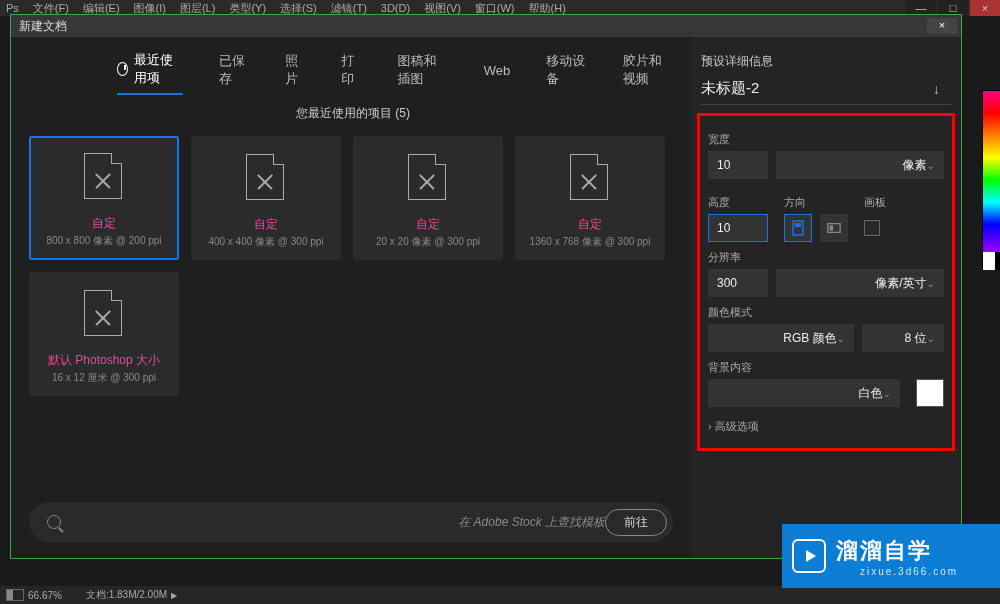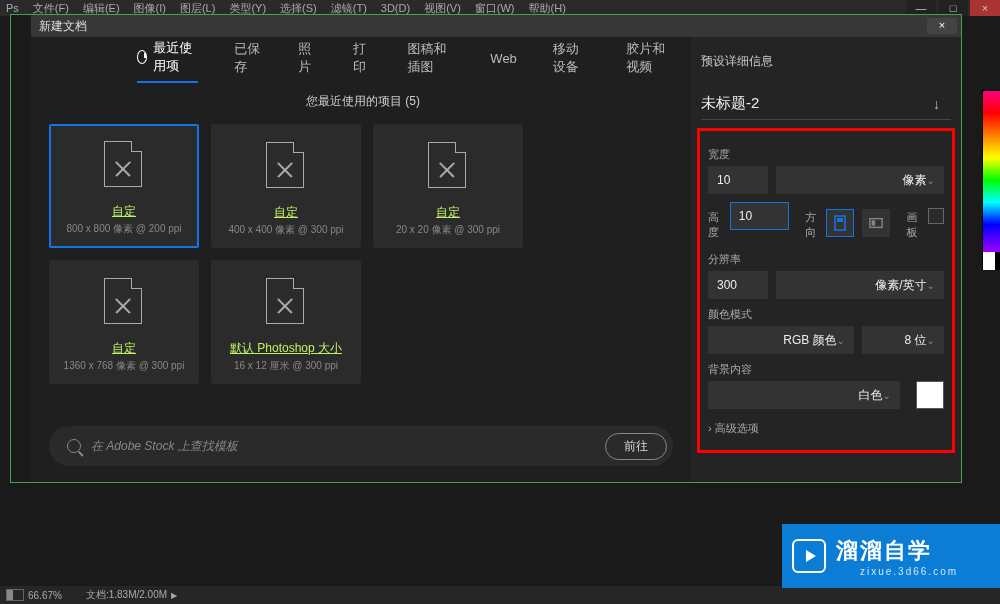--- a/index.html
+++ b/index.html
@@ -3,75 +3,75 @@
 <meta charset="utf-8">
 <style>
 * { margin: 0; padding: 0; box-sizing: border-box; font-family: "Microsoft YaHei", Arial, sans-serif; }
 body { background: #1a1a1a; width: 1000px; height: 604px; overflow: hidden; position: relative; color: #ccc; font-size: 12px; }
 
 .outer-app { position: absolute; top: 0; left: 0; width: 1000px; height: 16px; background: #2a2a2a; display: flex; align-items: center; padding: 0 6px; color: #aaa; font-size: 11px; overflow: hidden; }
 .outer-app span { margin-right: 14px; }
 .outer-ctrl { position: absolute; right: 0; top: 0; display: flex; gap: 2px; }
 .outer-ctrl div { width: 30px; height: 16px; background: #222; color: #ccc; text-align: center; line-height: 16px; font-size: 11px; }
 
-.dialog { position: absolute; top: 14px; left: 10px; width: 952px; height: 469px; background: #1b1b1b; border: 1px solid #48a04a; padding-left: 20px; }
+.dialog { position: absolute; top: 14px; left: 10px; width: 952px; height: 545px; background: #1b1b1b; border: 1px solid #48a04a; }
 .title-bar { height: 22px; background: #373737; display: flex; align-items: center; padding: 0 8px; color: #ddd; font-size: 12px; position: relative; }
 .dlg-close { position: absolute; right: 4px; top: 3px; width: 30px; height: 16px; background: #444; color: #fff; text-align: center; line-height: 14px; font-size: 11px; }
 
 .dlg-body { display: flex; height: calc(100% - 22px); background: #1f1f1f; }
 .left-pane { flex: 1; display: flex; flex-direction: column; padding: 0 18px; }
 .right-pane { width: 270px; background: #242424; display: flex; flex-direction: column; padding: 16px 10px 10px 10px; position: relative; }
 
-.tab-row { display: flex; align-items: center; height: 48px; margin-top: 0; gap: 36px; padding-left: 88px; color: #bbb; font-size: 13px; }
+.tab-row { display: flex; align-items: center; height: 48px; margin-top: 12px; gap: 36px; padding-left: 88px; color: #bbb; font-size: 13px; }
 .tab-row .tab { cursor: pointer; padding-bottom: 6px; }
 .tab-row .tab.active { color: #fff; border-bottom: 2px solid #1473e6; display: flex; align-items: center; gap: 6px; }
 .recent-icon { width: 14px; height: 14px; border: 1.5px solid #fff; border-radius: 50%; position: relative; display: inline-block; }
 .recent-icon:after { content: ""; position: absolute; width: 1.5px; height: 5px; background: #fff; top: 2px; left: 6px; }
 
 .recent-label { color: #ccc; font-size: 12px; margin: 8px 0 14px 4px; text-align: center; }
 
 .preset-grid { display: flex; flex-wrap: wrap; gap: 12px; }
 .preset { width: 150px; height: 124px; background: #2b2b2b; border: 1px solid #2b2b2b; border-radius: 2px; display: flex; flex-direction: column; align-items: center; justify-content: flex-end; padding-bottom: 10px; cursor: pointer; }
 .preset.selected { border: 2px solid #1473e6; background: #2b2b2b; }
 .preset .icon { width: 40px; height: 48px; margin-bottom: 14px; position: relative; }
 .doc-shape { width: 38px; height: 46px; border: 1.5px solid #aaa; position: relative; }
 .doc-shape:before { content: ""; position: absolute; top: -1px; right: -1px; width: 10px; height: 10px; background: #2b2b2b; border-left: 1.5px solid #aaa; border-bottom: 1.5px solid #aaa; }
 .doc-shape .tools { position: absolute; top: 16px; left: 8px; width: 22px; height: 22px; }
 .doc-shape .tools:before { content: ""; position: absolute; width: 20px; height: 1.5px; background: #aaa; transform: rotate(45deg); top: 10px; }
 .doc-shape .tools:after { content: ""; position: absolute; width: 20px; height: 1.5px; background: #aaa; transform: rotate(-45deg); top: 10px; }
-.preset .title { color: #bef264; font-size: 12px; margin-bottom: 2px; text-decoration: underline; }
+.preset .title { color: #ec4899; font-size: 12px; margin-bottom: 2px; }
 .preset .sub { color: #888; font-size: 10px; }
 
 .stock-bar { margin-top: auto; margin-bottom: 16px; height: 40px; background: #2a2a2a; border-radius: 20px; display: flex; align-items: center; padding: 0 6px 0 18px; }
 .stock-bar .search-ic { width: 14px; height: 14px; border: 1.5px solid #888; border-radius: 50%; position: relative; margin-right: 10px; }
 .stock-bar .search-ic:after { content: ""; position: absolute; width: 6px; height: 1.5px; background: #888; transform: rotate(45deg); bottom: -2px; right: -4px; }
-.stock-bar .placeholder { color: #888; font-style: italic; font-size: 12px; flex: 1; }
+.stock-bar .placeholder { color: #888; font-style: italic; font-size: 12px; flex: 1; text-align: right; }
 .stock-bar .go-btn { border: 1px solid #888; border-radius: 14px; padding: 4px 18px; color: #ddd; font-size: 12px; cursor: pointer; }
 
-.rp-title { color: #ccc; font-size: 12px; margin-bottom: 24px; }
+.rp-title { color: #ccc; font-size: 12px; margin-bottom: 9px; }
 .doc-name-row { display: flex; align-items: center; justify-content: space-between; margin-bottom: 12px; border-bottom: 1px solid #444; padding-bottom: 6px; }
 .doc-name-row .name { color: #eee; font-size: 15px; text-align: right; }
 .save-preset { width: 18px; height: 16px; color: #999; position: relative; }
 .save-preset:before { content:"↓"; color:#bbb; font-size:14px; }
 
 .red-box { border: 3px solid #ff0000; padding: 8px 8px 14px 8px; margin: -4px -4px 8px -4px; }
 
 .field-label { color: #aaa; font-size: 11px; margin-top: 8px; margin-bottom: 4px; }
 .row { display: flex; gap: 8px; align-items: center; }
 .input-box { background: #333; border: 1px solid #333; color: #eee; height: 28px; padding: 0 8px; font-size: 12px; display: flex; align-items: center; }
 .input-box.num { width: 60px; text-align: right; }
 .input-box.active { border: 1px solid #1473e6; }
 .select-box { background: #333; border: 1px solid #333; color: #eee; height: 28px; padding: 0 8px; font-size: 12px; display: flex; align-items: center; justify-content: flex-end; flex: 1; cursor: pointer; }
 .chev { color: #888; font-size: 10px; }
 .orient-btn { width: 28px; height: 28px; background: #333; display: flex; align-items: center; justify-content: center; cursor: pointer; border: 1px solid #333; }
 .orient-btn.active { border: 1px solid #1473e6; }
 .orient-btn svg { width: 14px; height: 16px; }
 .checkbox { width: 16px; height: 16px; border: 1px solid #666; background: #2a2a2a; cursor: pointer; }
 .three-col { display: flex; gap: 16px; }
-.three-col > div { display: flex; flex-direction: row; }
+.three-col > div { display: flex; flex-direction: column; }
 .color-swatch { width: 28px; height: 28px; background: #fff; border: 1px solid #555; margin-left: 8px; }
 .adv { color: #aaa; font-size: 11px; margin-top: 12px; cursor: pointer; }
 .adv:before { content: "› "; }
 
 .color-strip { position: absolute; right: -6px; top: 90px; width: 24px; height: 180px; background: linear-gradient(to bottom, #ff0080, #ff0000, #ff8000, #ffff00, #00ff00, #00ffff, #0000ff, #8000ff, #ff00ff); border: 1px solid #000; z-index: 2; }
 .color-strip .bw { position: absolute; bottom: -1px; left: 0; width: 24px; height: 18px; background: linear-gradient(to right, #fff 50%, #000 50%); }
 
 .watermark { position: absolute; right: 0; bottom: 16px; width: 218px; height: 64px; background: #0c7dd4; color: #fff; display: flex; align-items: center; padding: 0 10px; z-index: 5; }
 .watermark .play { width: 34px; height: 34px; border: 2px solid #fff; border-radius: 6px; display: flex; align-items: center; justify-content: center; margin-right: 10px; }
 .watermark .play:before { content: ""; border-left: 10px solid #fff; border-top: 6px solid transparent; border-bottom: 6px solid transparent; margin-left: 3px; }

